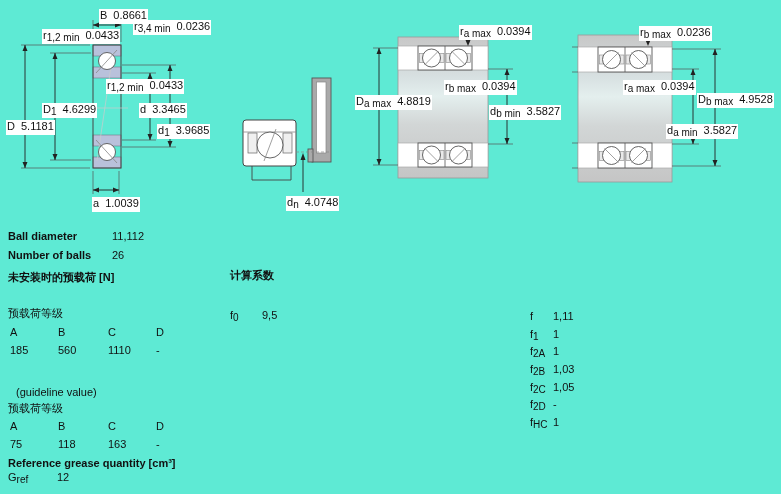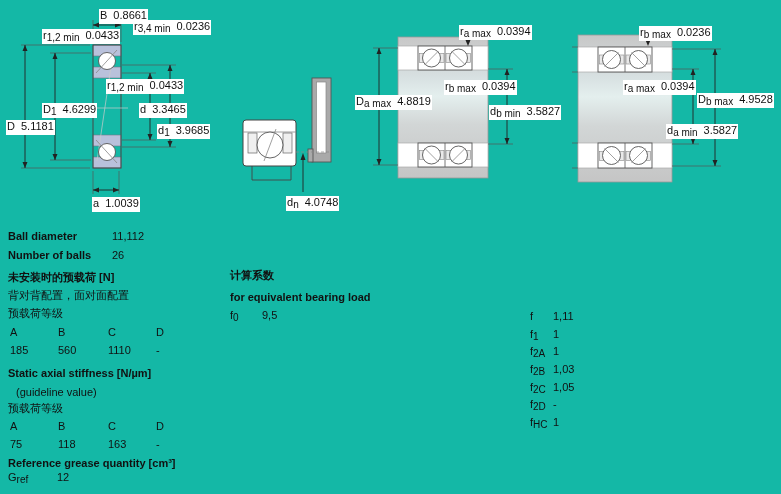--- a/index.html
+++ b/index.html
@@ -1,16 +1,16 @@
 <!DOCTYPE html>
 <html><head>
 <meta charset="utf-8">
 <style>
   html,body{margin:0;padding:0;background:#fff}
-  .page{position:relative;width:781px;height:494px;background:#14b8a6;overflow:hidden;
+  .page{position:relative;width:781px;height:494px;background:#5eead4;overflow:hidden;
         font-family:"Liberation Sans","DejaVu Sans",sans-serif;color:#111}
   svg.draw{position:absolute;left:0;top:0}
   
   .race{fill:#b9c1db;stroke:#778;stroke-width:.6}
   .ball{fill:#fff;stroke:#555;stroke-width:.9}
   .ol{fill:none;stroke:#444;stroke-width:1}
   .ol2{fill:#fff;stroke:#444;stroke-width:1}
   .thin{stroke:#888;stroke-width:.8;fill:none}
   .cl{stroke:#ccc;stroke-width:.7}
   .ext{stroke:#555;stroke-width:.7}
@@ -218,56 +218,53 @@
 
 <div class="dim" style="left:639px;top:26px"><span>r</span><span class="sb">b max</span><span class="vv">0.0236</span></div>
 <div class="dim" style="left:623px;top:80px"><span>r</span><span class="sb">a max</span><span class="vv">0.0394</span></div>
 <div class="dim" style="left:697px;top:93px"><span>D</span><span class="sb">b max</span><span class="vv">4.9528</span></div>
 <div class="dim" style="left:666px;top:124px"><span>d</span><span class="sb">a min</span><span class="vv">3.5827</span></div>
 
 <div class="txt" style="left:8px;top:230px"><span class="bold">Ball diameter</span><span class="av" style="left:104px">11,112</span></div>
 <div class="txt" style="left:8px;top:249px"><span class="bold">Number of balls</span><span class="av" style="left:104px">26</span></div>
 
 <div class="txt bold" style="left:8px;top:271px">未安装时的预载荷 [N]</div>
-<div class="txt" style="left:8px;top:289px">背对背配置，面对面配置</div>
 <div class="txt" style="left:8px;top:307px">预载荷等级</div>
 <div class="txt" style="left:8px;top:326px">
   <span class="av" style="left:2px">A</span>
   <span class="av" style="left:50px">B</span>
   <span class="av" style="left:100px">C</span>
   <span class="av" style="left:148px">D</span>
 </div>
 <div class="txt" style="left:8px;top:344px">
   <span class="av" style="left:2px">185</span>
   <span class="av" style="left:50px">560</span>
   <span class="av" style="left:100px">1110</span>
   <span class="av" style="left:148px">-</span>
 </div>
 
-<div class="txt bold" style="left:8px;top:367px">Static axial stiffness [N/µm]</div>
 <div class="txt" style="left:16px;top:386px">(guideline value)</div>
 <div class="txt" style="left:8px;top:402px">预载荷等级</div>
 <div class="txt" style="left:8px;top:420px">
   <span class="av" style="left:2px">A</span>
   <span class="av" style="left:50px">B</span>
   <span class="av" style="left:100px">C</span>
   <span class="av" style="left:148px">D</span>
 </div>
 <div class="txt" style="left:8px;top:438px">
   <span class="av" style="left:2px">75</span>
   <span class="av" style="left:50px">118</span>
   <span class="av" style="left:100px">163</span>
   <span class="av" style="left:148px">-</span>
 </div>
 
 <div class="txt bold" style="left:8px;top:457px">Reference grease quantity [cm³]</div>
 <div class="txt" style="left:8px;top:471px"><span>G</span><span class="sb">ref</span><span class="av" style="left:49px">12</span></div>
 
 <div class="txt bold" style="left:230px;top:269px">计算系数</div>
-<div class="txt bold" style="left:230px;top:291px">for equivalent bearing load</div>
 <div class="txt" style="left:230px;top:309px"><span>f</span><span class="sb">0</span><span class="av" style="left:32px">9,5</span></div>
 
 <div class="txt" style="left:530px;top:310px"><span>f</span><span class="sb"></span><span class="av" style="left:23px">1,11</span></div>
 <div class="txt" style="left:530px;top:328px"><span>f</span><span class="sb">1</span><span class="av" style="left:23px">1</span></div>
 <div class="txt" style="left:530px;top:345px"><span>f</span><span class="sb">2A</span><span class="av" style="left:23px">1</span></div>
 <div class="txt" style="left:530px;top:363px"><span>f</span><span class="sb">2B</span><span class="av" style="left:23px">1,03</span></div>
 <div class="txt" style="left:530px;top:381px"><span>f</span><span class="sb">2C</span><span class="av" style="left:23px">1,05</span></div>
 <div class="txt" style="left:530px;top:398px"><span>f</span><span class="sb">2D</span><span class="av" style="left:23px">-</span></div>
 <div class="txt" style="left:530px;top:416px"><span>f</span><span class="sb">HC</span><span class="av" style="left:23px">1</span></div>
 

